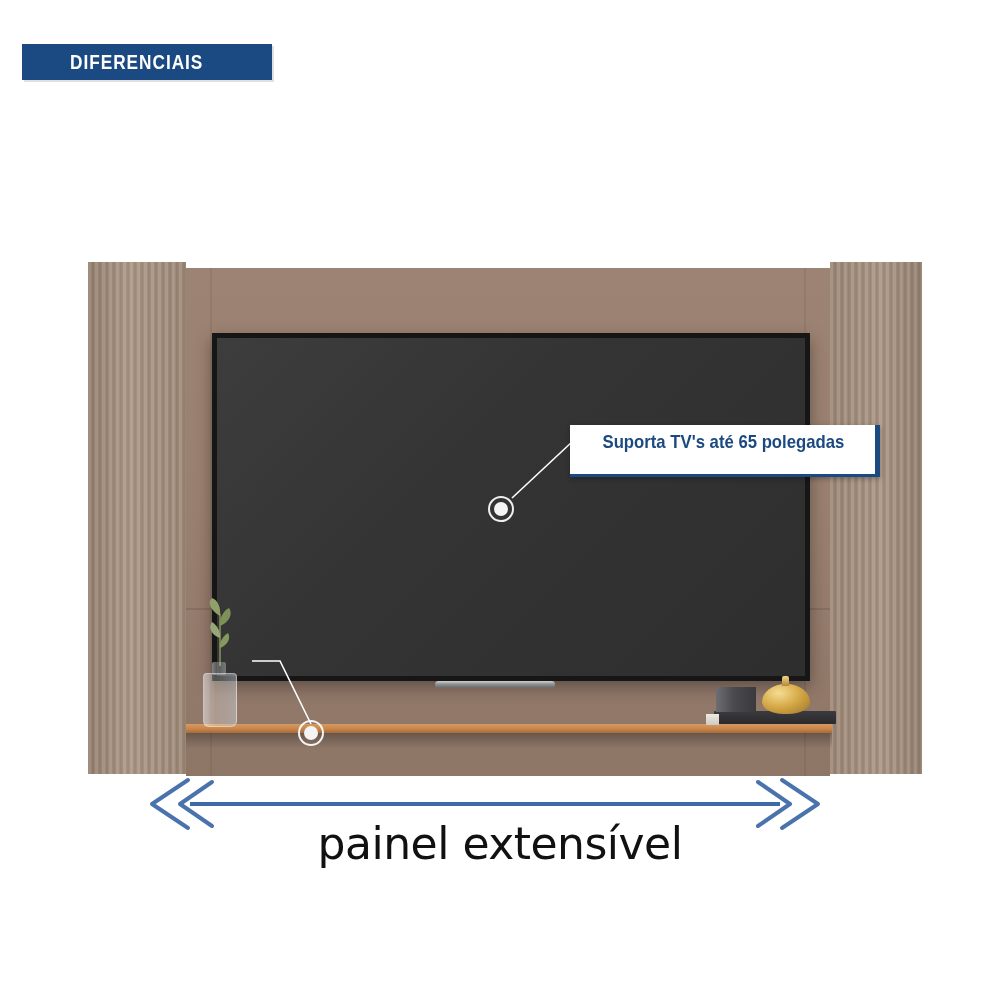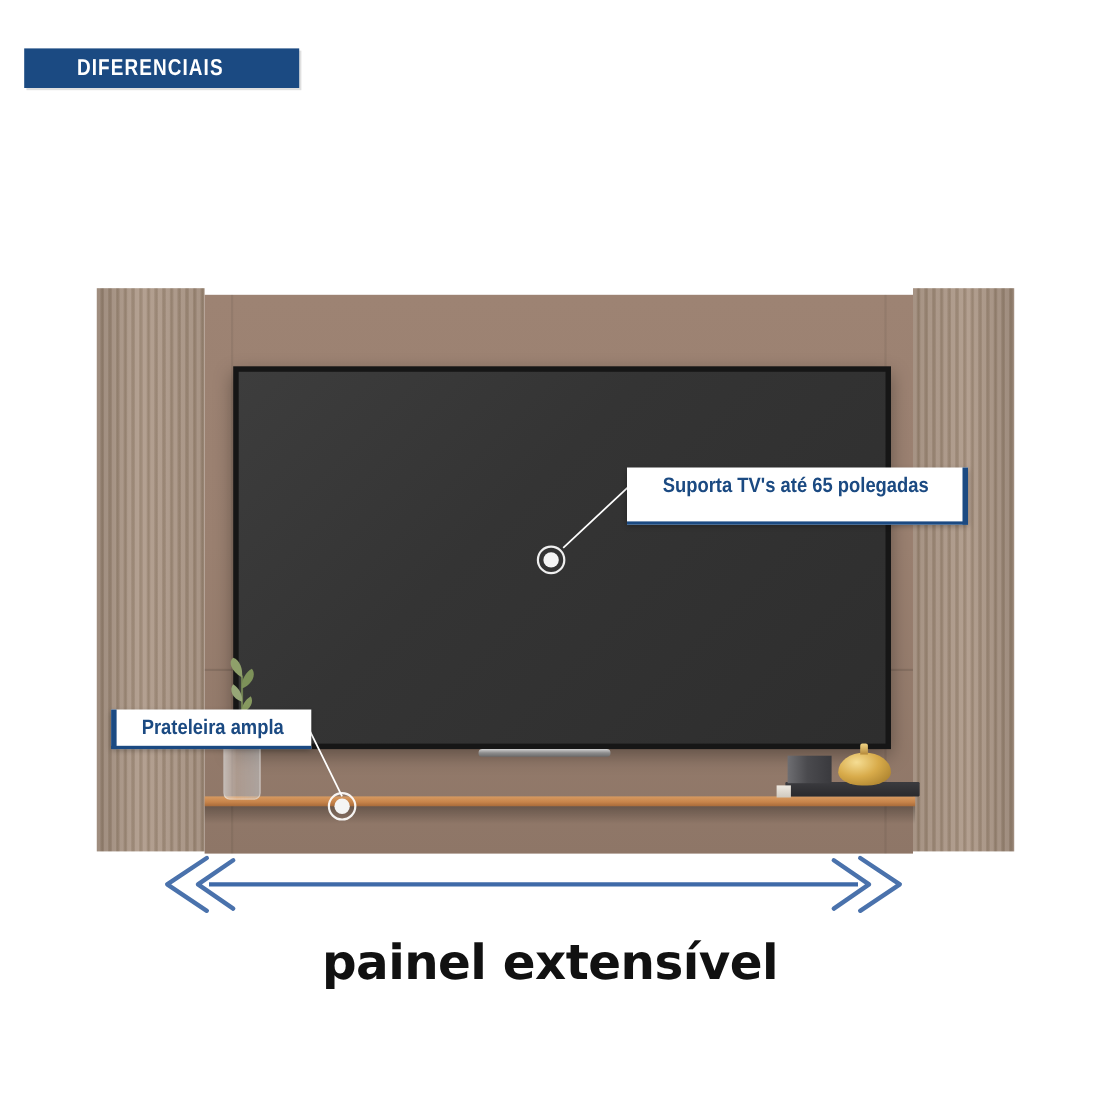--- a/index.html
+++ b/index.html
@@ -297,25 +297,24 @@
     width: 690px;
     height: 58px;
   }
   .caption {
     position: absolute;
     left: 0;
     right: 0;
     top: 818px;
     text-align: center;
     font-family: "DejaVu Sans", sans-serif;
-    font-weight: bold;
+    font-weight: normal;
     font-size: 44px;
     letter-spacing: -0.5px;
     color: #111111;
-    margin-top: 32px;
   }
 </style>
 </head>
 <body>
 
 <div class="header-banner">
   <span class="header-banner-text">DIFERENCIAIS</span>
 </div>
 
 <div class="scene">
@@ -366,23 +365,20 @@
     <div class="marker-dot"></div>
   </div>
   <div class="marker marker-shelf">
     <div class="marker-dot"></div>
   </div>
 
   <div class="callout callout-tv">
     <span class="callout-label">Suporta TV's até 65 polegadas</span>
   </div>
 
-  <div class="callout callout-shelf">
-    <span class="callout-label">Prateleira ampla</span>
-  </div>
 
   <svg class="ext-arrow-svg" viewBox="0 0 690 58">
     <g fill="none" stroke="#4a72ac" stroke-width="4" stroke-linejoin="round" stroke-linecap="round">
       <path d="M48 5 L12 29 L48 53"></path>
       <path d="M72 7 L40 29 L72 51"></path>
     </g>
     <line x1="50" y1="29" x2="640" y2="29" stroke="#3f6aa8" stroke-width="4"></line>
     <g fill="none" stroke="#4a72ac" stroke-width="4" stroke-linejoin="round" stroke-linecap="round">
       <path d="M618 7 L650 29 L618 51"></path>
       <path d="M642 5 L678 29 L642 53"></path>

